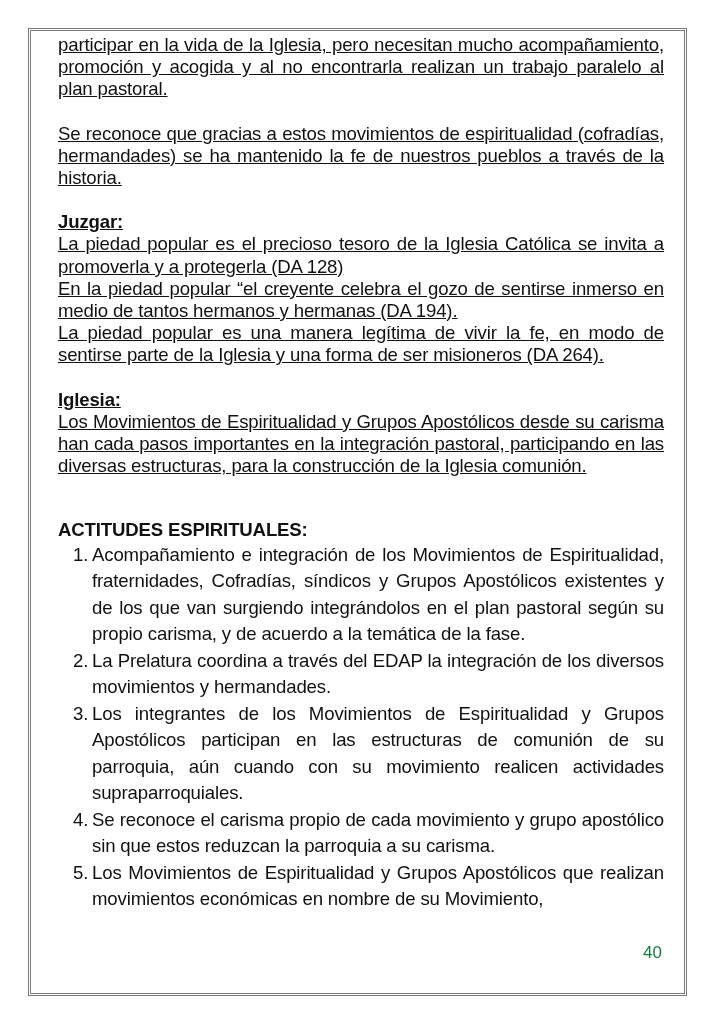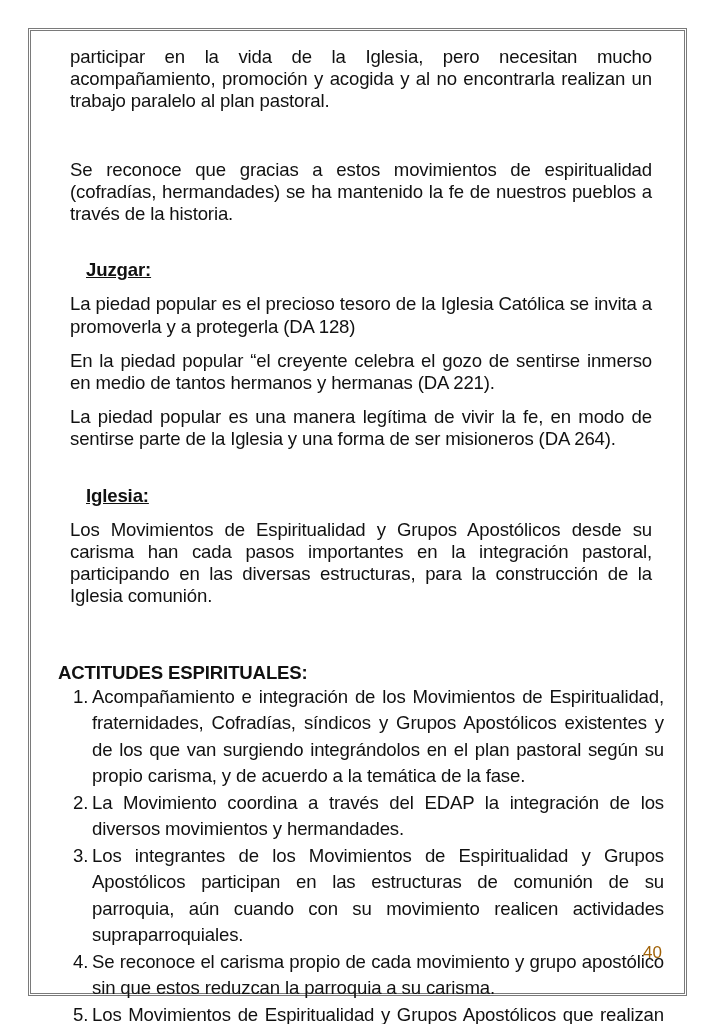--- a/index.html
+++ b/index.html
@@ -14,65 +14,65 @@
   .content {
     position: absolute;
     left: 58px; top: 34px;
     width: 606px;
     font-family: "Liberation Sans", sans-serif;
     font-size: 18.6px;
     line-height: 22.2px;
     color: #111111;
     letter-spacing: -0.15px;
   }
-  p { margin: 12px; text-align: justify; }
+  p { margin: 0; text-align: justify; text-decoration: underline; }
   .gap { height: 22px; }
-  .heading { font-weight: bold; text-decoration: underline; margin-left: 28px; }
+  .heading { font-weight: bold; text-decoration: underline; }
   .heading-plain { font-weight: bold; margin-top: 20px; }
   ol { margin: 0; padding: 0; list-style: none; }
   ol li { position: relative; padding-left: 34px; line-height: 26.5px; text-align: justify; margin-bottom: 0; }
   ol li .num { position: absolute; left: 15px; top: 0; }
   .page-number {
     position: absolute;
     right: 60px; top: 943px;
     font-family: "Liberation Sans", sans-serif;
     font-size: 17px;
-    color: #a16207;
+    color: #15803d;
   }
 </style>
 </head>
 <body>
 
 <div class="frame"></div>
 
 <div class="content">
   <p>participar en la vida de la Iglesia, pero necesitan mucho acompañamiento, promoción y acogida y al no encontrarla realizan un trabajo paralelo al plan pastoral.</p>
   <div class="gap"></div>
   <p>Se reconoce que gracias a estos movimientos de espiritualidad (cofradías, hermandades) se ha mantenido la fe  de nuestros pueblos a través de la historia.</p>
   <div class="gap"></div>
 
   <div>
     <div class="heading">Juzgar:</div>
     <p>La piedad popular es el precioso tesoro de la Iglesia Católica se invita a promoverla y a protegerla (DA 128)</p>
-    <p>En la piedad popular  “el creyente celebra el gozo de sentirse inmerso en medio de tantos hermanos y hermanas (DA 221).</p>
+    <p>En la piedad popular  “el creyente celebra el gozo de sentirse inmerso en medio de tantos hermanos y hermanas (DA 194).</p>
     <p>La piedad popular es una manera legítima de vivir la fe, en modo de sentirse parte de la Iglesia y una forma de ser misioneros (DA 264).</p>
   </div>
   <div class="gap"></div>
 
   <div>
     <div class="heading">Iglesia:</div>
     <p>Los Movimientos de Espiritualidad y Grupos Apostólicos desde su carisma han cada pasos importantes  en la integración pastoral, participando en las diversas estructuras,  para la construcción de la Iglesia comunión.</p>
   </div>
   <div class="gap"></div>
 
   <div>
     <div class="heading-plain">ACTITUDES ESPIRITUALES:</div>
     <ol>
       <li><span class="num">1.</span><span>Acompañamiento e integración de los Movimientos de Espiritualidad, fraternidades, Cofradías, síndicos  y Grupos Apostólicos existentes y de los que van surgiendo integrándolos en el plan pastoral según su  propio carisma, y de acuerdo a la temática de la fase.</span></li>
-      <li><span class="num">2.</span><span>La Movimiento coordina a través del EDAP la integración de los diversos movimientos y hermandades.</span></li>
+      <li><span class="num">2.</span><span>La Prelatura coordina a través del EDAP la integración de los diversos movimientos y hermandades.</span></li>
       <li><span class="num">3.</span><span>Los integrantes de los Movimientos de Espiritualidad y Grupos Apostólicos participan en las estructuras de comunión de su parroquia, aún cuando con su movimiento realicen actividades supraparroquiales.</span></li>
       <li><span class="num">4.</span><span>Se reconoce el carisma propio de  cada movimiento y grupo apostólico sin que estos reduzcan la parroquia a su carisma.</span></li>
       <li><span class="num">5.</span><span>Los Movimientos de Espiritualidad y Grupos Apostólicos que realizan movimientos económicas en nombre de su Movimiento,</span></li>
     </ol>
   </div>
 </div>
 
 <div class="page-number">40</div>
 
 </body></html>

